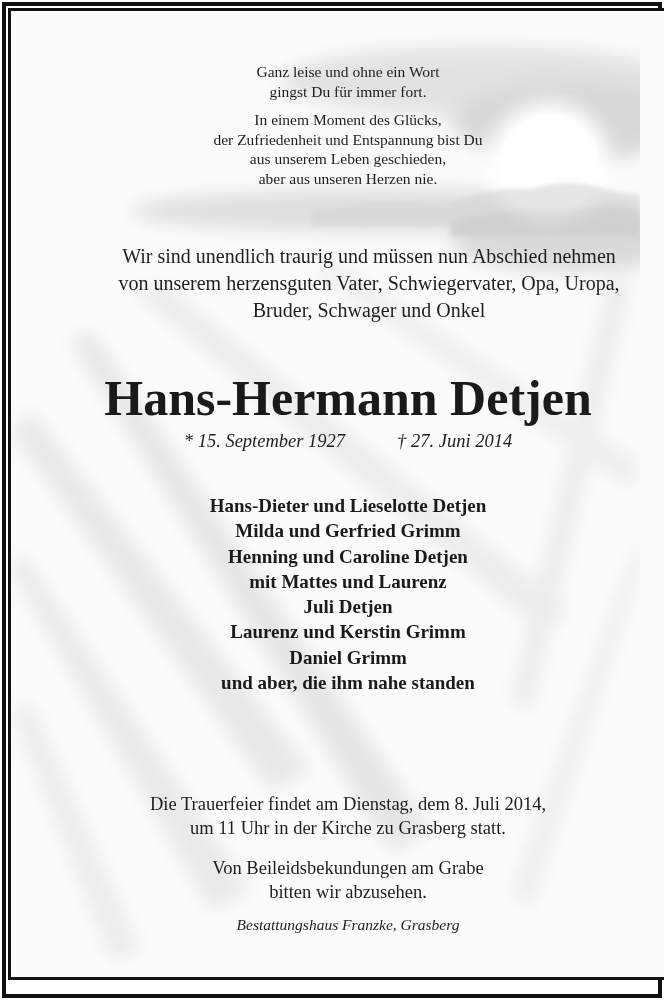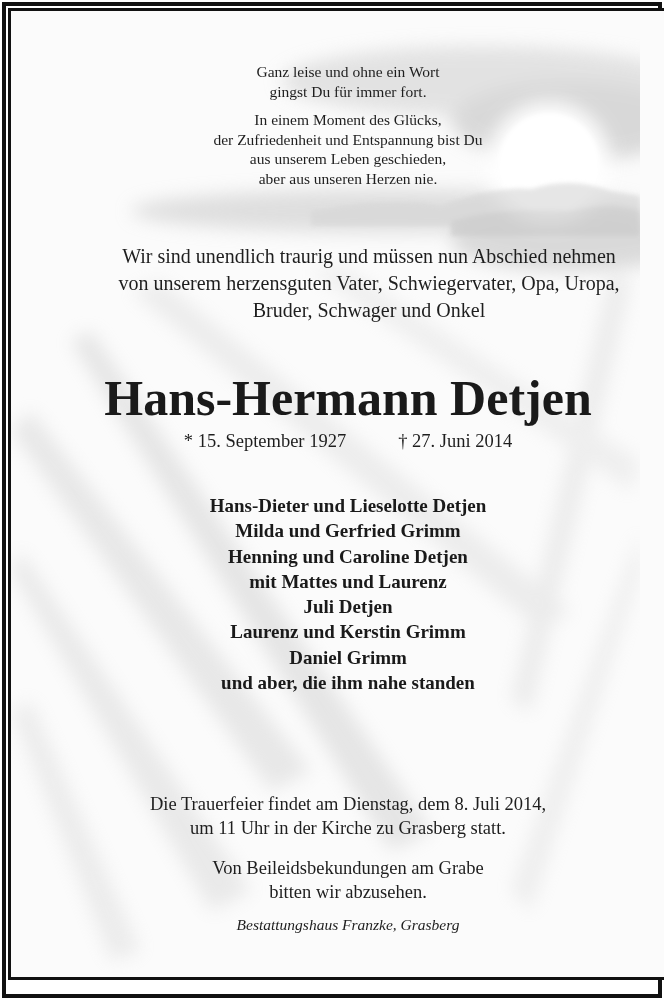--- a/index.html
+++ b/index.html
@@ -63,21 +63,21 @@
       line-height: 60px;
       letter-spacing: 0px;
       color: #1a1a1a;
     }
     .dates {
       position: absolute;
       left: 0; right: 0; top: 418px;
       font-size: 18.5px;
       line-height: 24px;
     }
-    .dates span { display: inline-block; }
+    .dates span { display: inline-block; font-style: italic; }
     .dates .gap { width: 52px; }
     .family {
       position: absolute;
       left: 0; right: 0; top: 482px;
       font-size: 19px;
       font-weight: bold;
       line-height: 25.3px;
       color: #1a1a1a;
     }
     .address {

